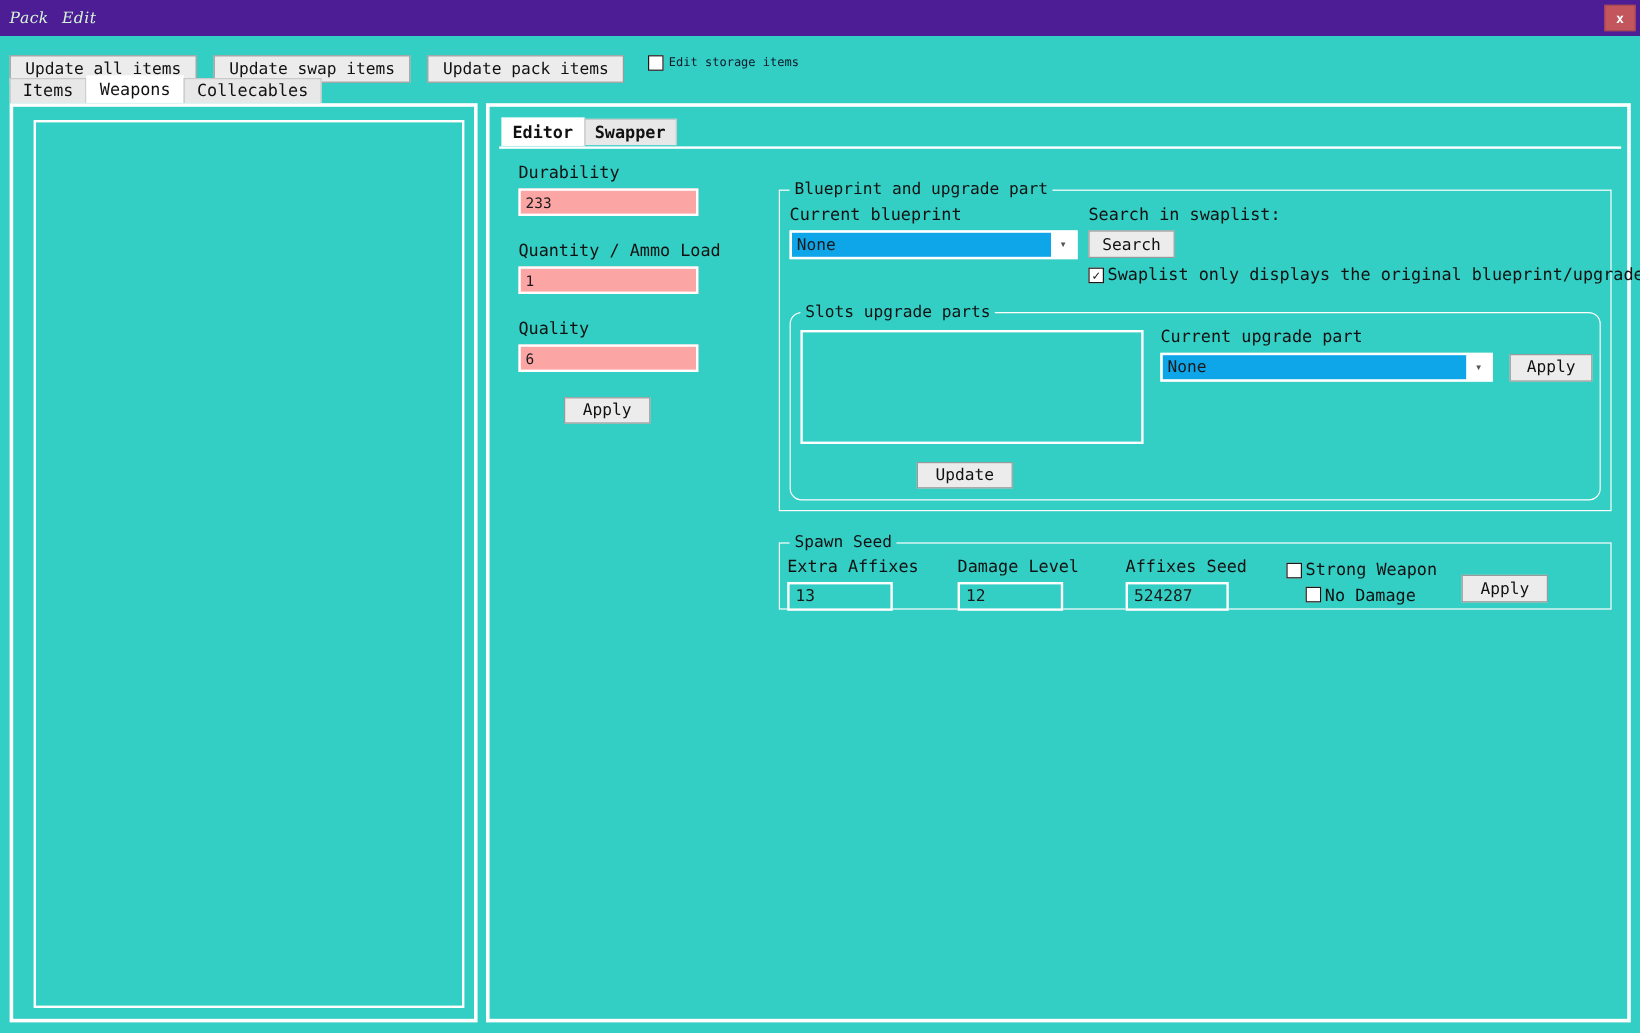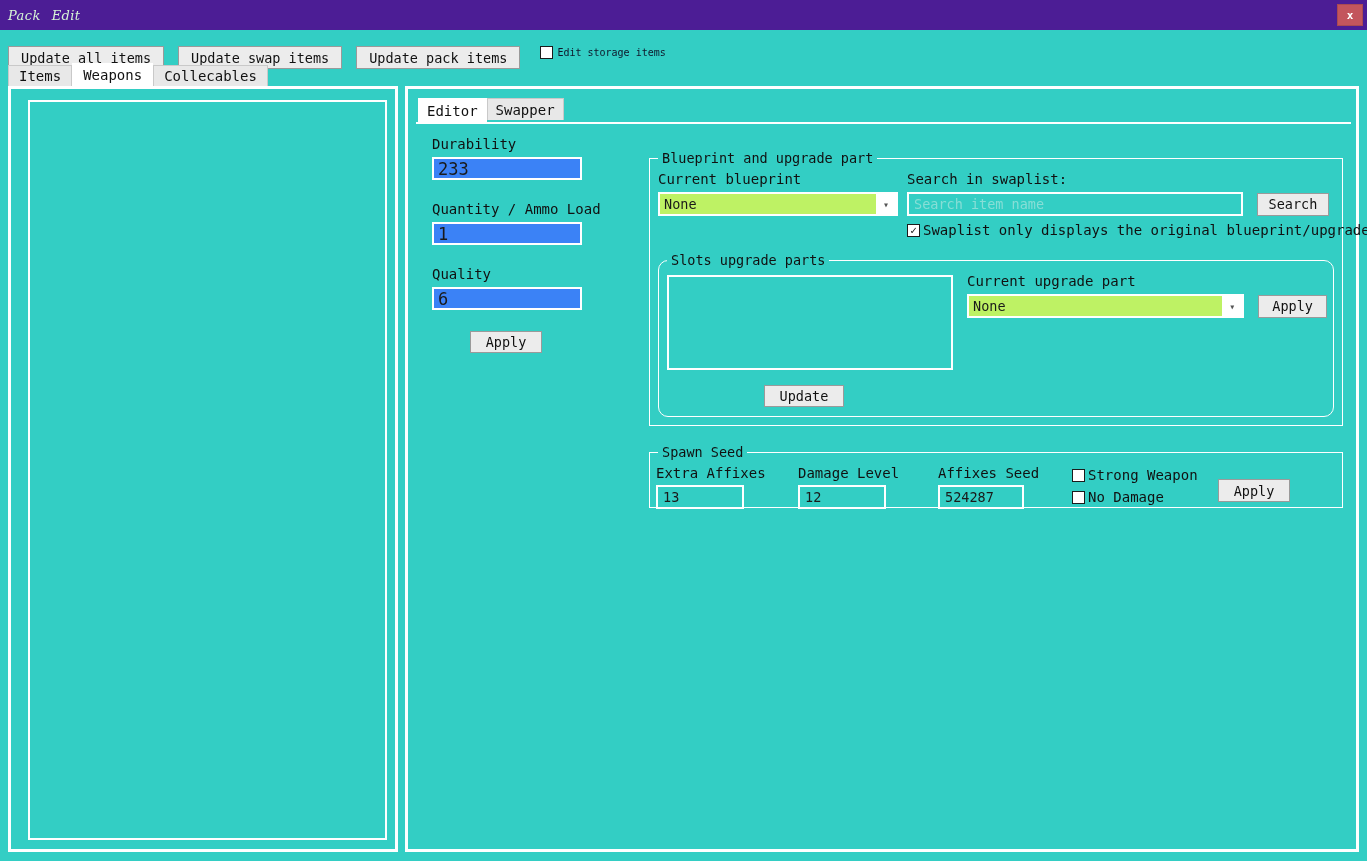--- a/index.html
+++ b/index.html
@@ -95,46 +95,46 @@
   }
 
   
   #right-panel {
     position: absolute; left: 405px; top: 86px; width: 954px; height: 766px;
     background: #33cec4;
     border: 3px solid #ffffff;
   }
   #subtabs {
     position: absolute; left: 10px; top: 9px; height: 24px;
-    display: flex; align-items: flex-start;
+    display: flex; align-items: center; font-weight: bold;
   }
   .stab {
     height: 22px; padding: 0 8px; font-size: 14px; color: #111;
     display: flex; align-items: center;
     background: #e8e8e8; border: 1px solid #c9c9c9; border-bottom: none;
     white-space: nowrap;
   }
   .stab.active { background: #ffffff; border-color: #ffffff; height: 24px; }
 
   #editor-body {
     position: absolute; left: 8px; top: 33px; right: 5px; bottom: 5px;
     border-top: 2px solid #ffffff;
     background: #33cec4;
   }
 
   
   #form-col { position: absolute; left: 16px; top: 12px; width: 230px; }
   .f-label { font-size: 14px; color: #111; margin-bottom: 5px; white-space: nowrap; }
   .f-input {
     width: 150px; height: 23px;
-    background: #3b82f6;
+    background: #fca5a5;
     border: 2px solid #ffffff;
     color: #1a1a1a;
     font-family: "DejaVu Sans Mono", "Liberation Mono", monospace;
-    font-size: 17px;
+    font-size: 12px;
     padding: 0 4px;
     display: flex; align-items: center;
   }
   .f-group { margin-bottom: 21px; }
   #apply-editor {
     margin-left: 38px; margin-top: 10px;
     width: 72px; height: 22px;
     background: #ececec; border: 1px solid #9a9a9a;
     font-size: 13.5px; color: #111;
     display: flex; align-items: center; justify-content: center;
@@ -158,21 +158,21 @@
   #fs-slots { left: 8px; top: 101px; right: 8px; bottom: 8px; border-radius: 10px; }
   #fs-spawn { left: 233px; top: 328px; right: 8px; height: 56px; }
 
   .lbl { font-size: 14px; color: #111; white-space: nowrap; }
 
   .combo {
     background: #ffffff; border: 2px solid #ffffff;
     height: 24px; display: flex; align-items: stretch;
   }
   .combo .val {
-    flex: 1; background: #bef264; color: #1a1a1a;
+    flex: 1; background: #0ea5e9; color: #1a1a1a;
     font-size: 13.5px; display: flex; align-items: center; padding: 0 4px;
     font-family: "DejaVu Sans Mono", "Liberation Mono", monospace;
   }
   .combo .arrow {
     width: 20px; background: #ffffff; color: #555;
     display: flex; align-items: center; justify-content: center; font-size: 10px;
   }
 
   .txtin {
     background: #33cec4; border: 2px solid #ffffff;
@@ -254,21 +254,20 @@
         <div class="lbl" style="margin-bottom:5px;">Current blueprint</div>
         <div class="combo" style="width:240px;">
           <span class="val">None</span>
           <span class="arrow">▾</span>
         </div>
       </div>
 
       <div style="position:absolute;left:257px;top:12px;right:6px;">
         <div class="lbl" style="margin-bottom:5px;">Search in swaplist:</div>
         <div style="display:flex;align-items:center;gap:14px;">
-          <div class="txtin placeholder" style="width:336px;">Search item name</div>
           <div class="btn" style="width:72px;height:23px;">Search</div>
         </div>
         <div style="display:flex;align-items:center;gap:3px;margin-top:6px;">
           <span class="cbx on"></span>
           <span class="lbl">Swaplist only displays the original blueprint/upgrade</span>
         </div>
       </div>
 
       <div class="fs" id="fs-slots">
         <div class="fs-legend">Slots upgrade parts</div>
@@ -305,21 +304,21 @@
       <div style="position:absolute;left:288px;top:12px;">
         <div class="lbl" style="margin-bottom:4px;">Affixes Seed</div>
         <div class="txtin" style="width:86px;">524287</div>
       </div>
 
       <div style="position:absolute;left:422px;top:14px;">
         <div style="display:flex;align-items:center;gap:3px;margin-bottom:6px;">
           <span class="cbx"></span>
           <span class="lbl">Strong Weapon</span>
         </div>
-        <div style="display:flex;align-items:center;gap:3px;">
+        <div style="display:flex;gap:3px;margin-left:16px;">
           <span class="cbx"></span>
           <span class="lbl">No Damage</span>
         </div>
       </div>
 
       <div class="btn" style="position:absolute;left:568px;top:26px;width:72px;height:23px;">Apply</div>
     </div>
 
   </div>
 </div>

